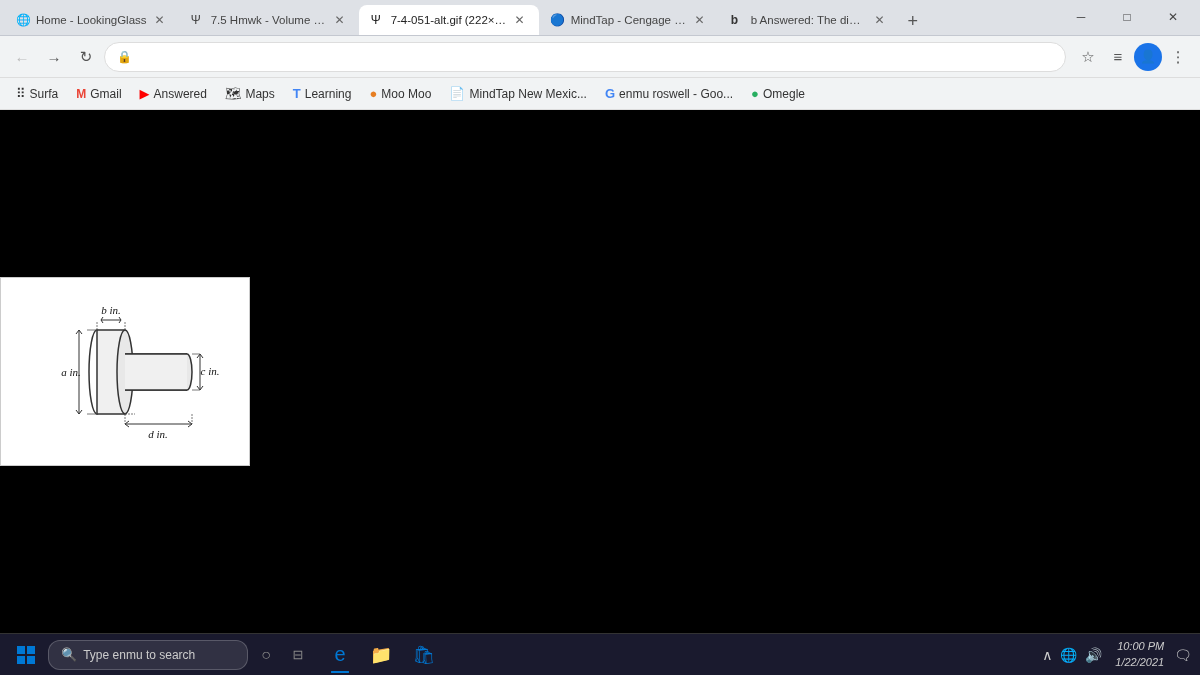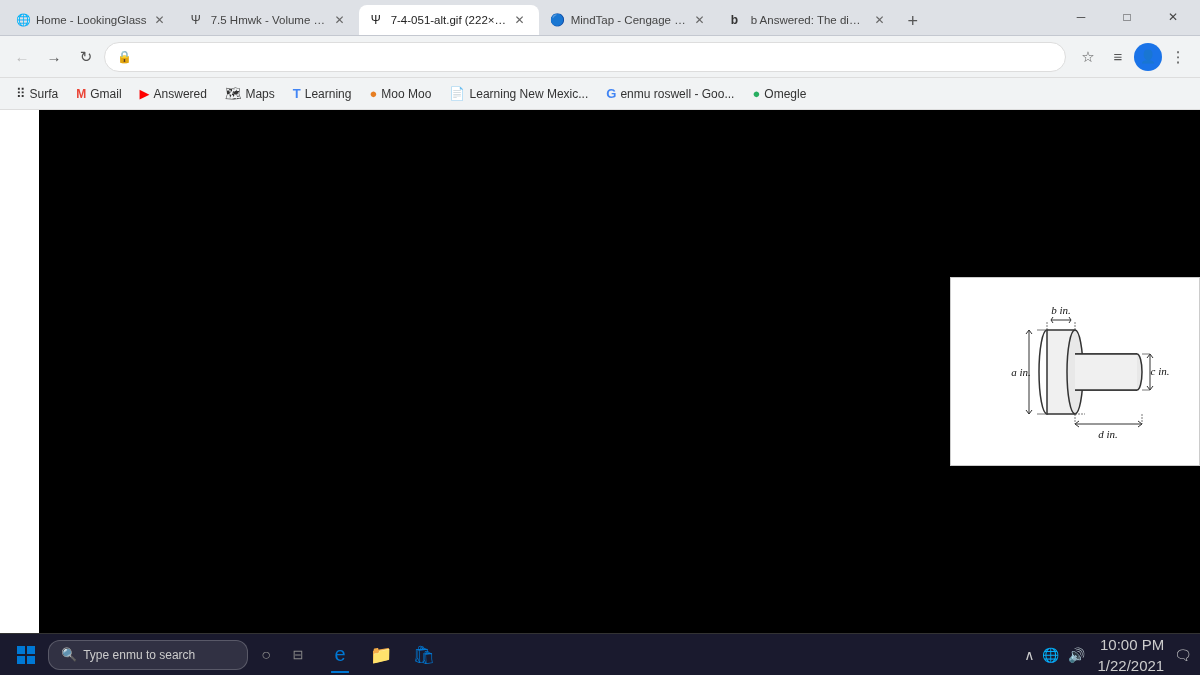--- a/index.html
+++ b/index.html
@@ -132,21 +132,21 @@
     .taskbar-app-btn {
       width: 40px; height: 40px; display: flex; align-items: center; justify-content: center;
       cursor: pointer; border-radius: 4px; position: relative;
     }
     .taskbar-app-btn.active::after {
       content: ''; position: absolute; bottom: 2px; left: 50%; transform: translateX(-50%);
       width: 18px; height: 2px; background: #0078d4; border-radius: 1px;
     }
     .taskbar-right { margin-left: auto; display: flex; align-items: center; gap: 4px; }
     .taskbar-sys-icon { font-size: 14px; color: #ccc; cursor: pointer; padding: 2px; }
-    .taskbar-time { font-size: 15px; color: #ccc; text-align: right; line-height: 1.4; cursor: pointer; padding: 0 6px; }
+    .taskbar-time { font-size: 11px; color: #ccc; text-align: right; line-height: 1.4; cursor: pointer; padding: 0 6px; font-style: italic; }
     .taskbar-notif { font-size: 14px; color: #ccc; cursor: pointer; }
   </style>
 </head>
 <body>
 
 <div class="browser-frame" style="position:relative; height:675px; display:flex; flex-direction:column;">
 
   <div class="tab-bar">
 
     <div class="tab">
@@ -223,33 +223,33 @@
     <div class="bookmark-item">
       <span class="bookmark-favicon" style="color:#4285f4; font-weight:bold;">T</span>
       <span>Learning</span>
     </div>
     <div class="bookmark-item">
       <span class="bookmark-favicon" style="color:#e67e22;">●</span>
       <span>Moo Moo</span>
     </div>
     <div class="bookmark-item">
       <span class="bookmark-favicon" style="color:#555;">📄</span>
-      <span>Learning New Mexic...</span>
+      <span>MindTap New Mexic...</span>
     </div>
     <div class="bookmark-item">
       <span class="bookmark-favicon" style="color:#4285f4; font-weight:bold;">G</span>
       <span>enmu roswell - Goo...</span>
     </div>
     <div class="bookmark-item">
       <span class="bookmark-favicon" style="color:#27ae60;">●</span>
       <span>Omegle</span>
     </div>
   </div>
 
-  <div class="main-content" style="flex:1; background:#000; display:flex; align-items:center; justify-content:flex-end;margin-left:39px;">
+  <div class="main-content" style="flex:1; background:#000; display:flex; align-items:center; justify-content:flex-start;">
     <div class="diagram-container" style="background:#fff; padding:16px 24px; border:1px solid #ccc;">
 
       <svg class="diagram-svg" width="200" height="155" viewBox="0 0 200 155" style="display:block;">
 
         <ellipse cx="72" cy="78" rx="8" ry="42" fill="none" stroke="#333" stroke-width="1.5"></ellipse>
 
         <rect x="72" y="36" width="28" height="84" fill="#f0f0f0" stroke="#333" stroke-width="1.5"></rect>
 
         <ellipse cx="100" cy="78" rx="8" ry="42" fill="#e8e8e8" stroke="#333" stroke-width="1.5"></ellipse>
 

